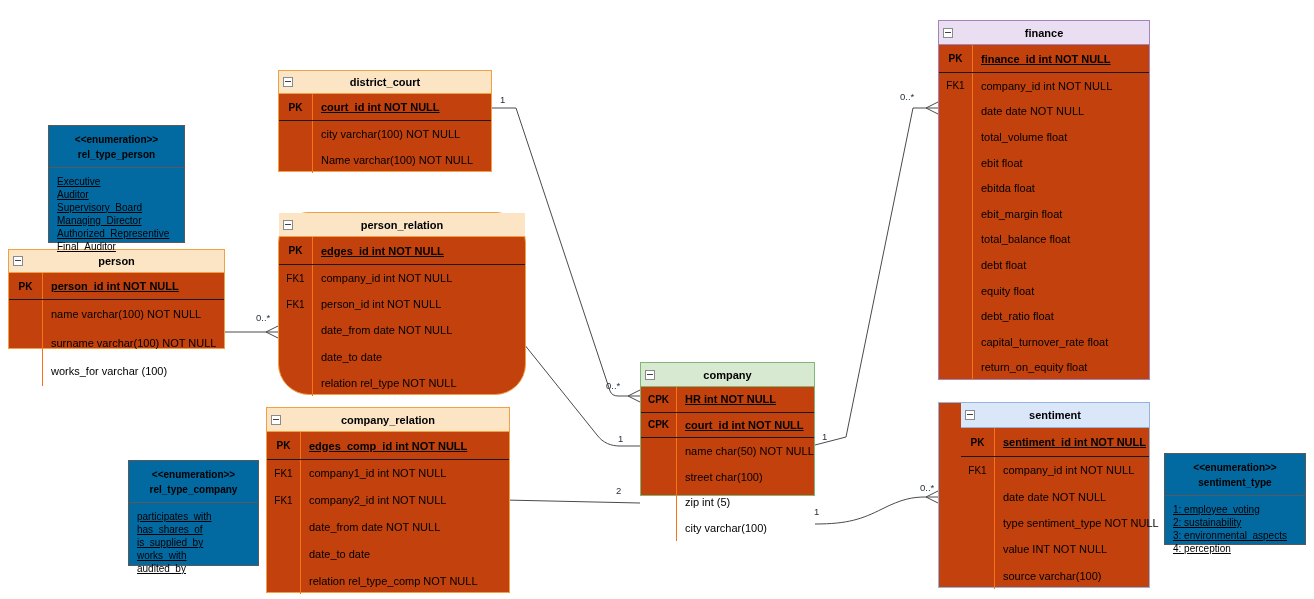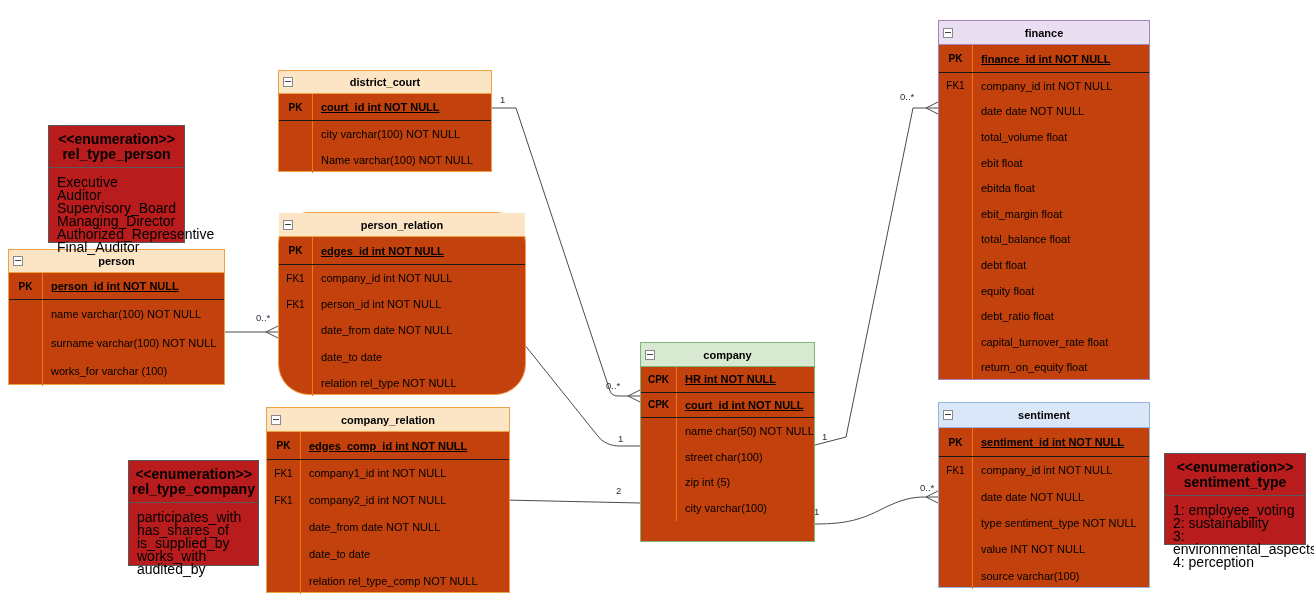--- a/index.html
+++ b/index.html
@@ -23,24 +23,24 @@
 
   .erow { display:flex; height:var(--rh,26px); align-items:center; }
   .erow.keyrow { height:var(--kh,28px); border-bottom:1px solid #1a1a1a; }
   .kcol { width:var(--kw,34px); flex:none; align-self:stretch; display:flex; align-items:center;
           justify-content:center; border-right:1px solid #f97316; font-weight:bold; font-size:10px; }
   .kcol.reg { font-weight:normal; }
   .fcol { padding-left:8px; white-space:nowrap; }
   .keyrow .fcol { font-weight:bold; text-decoration:underline; }
 
   
-  .enum { position:absolute; background:#b91c1c; border:1px solid #595959; font-size:14px; }
+  .enum { position:absolute; background:#0369a1; border:1px solid #595959; font-size:10px; }
   .enhead { text-align:center; font-weight:bold; padding:6px 2px 5px; line-height:15px;
             border-bottom:1px solid #595959; }
-  .envals { padding:8px 0 10px 8px; line-height:12.9px; }
+  .envals { padding:8px 0 10px 8px; line-height:12.9px;text-decoration:underline; }
 
   
   svg.overlay { position:absolute; left:0; top:0; }
   .rel { fill:none; stroke:#4a4a4a; stroke-width:1; }
   .card { font-family:"Liberation Sans", sans-serif; font-size:9.5px; fill:#24303f; }
 </style>
 </head>
 <body>
 
 <div class="canvas">
@@ -85,21 +85,21 @@
     <text class="card" x="618" y="442">1</text>
     <text class="card" x="494" y="494">0..*</text>
     <text class="card" x="616" y="494">2</text>
     <text class="card" x="822" y="440">1</text>
     <text class="card" x="900" y="100">0..*</text>
     <text class="card" x="1006" y="330">1</text>
     <text class="card" x="814" y="515">1</text>
     <text class="card" x="920" y="491">0..*</text>
   </svg>
 
-  <div class="entity e-orange" style="left:8px; top:249px; width:217px; height:136px; --hh:23px; --kh:27px; --rh:28.6px;">
+  <div class="entity e-orange" style="left:8px; top:249px; width:217px; height:100px; --hh:23px; --kh:27px; --rh:28.6px;">
     <div class="ehead">
       <span class="collapse"></span>
       <span class="etitle">person</span>
     </div>
     <div class="erow keyrow">
       <span class="kcol">PK</span>
       <span class="fcol">person_id int NOT NULL</span>
     </div>
     <div class="erow">
       <span class="kcol"></span>
@@ -189,21 +189,21 @@
     <div class="erow">
       <span class="kcol"></span>
       <span class="fcol">date_to date</span>
     </div>
     <div class="erow">
       <span class="kcol"></span>
       <span class="fcol">relation rel_type_comp NOT NULL</span>
     </div>
   </div>
 
-  <div class="entity e-green" style="left:640px; top:342px; width:175px; height:200px; --hh:24px; --kh:25.5px; --rh:25.7px; --kw:36px;">
+  <div class="entity e-green" style="left:640px; top:362px; width:175px; height:134px; --hh:24px; --kh:25.5px; --rh:25.7px; --kw:36px;">
     <div class="ehead">
       <span class="collapse"></span>
       <span class="etitle">company</span>
     </div>
     <div class="erow keyrow">
       <span class="kcol">CPK</span>
       <span class="fcol">HR int NOT NULL</span>
     </div>
     <div class="erow keyrow">
       <span class="kcol">CPK</span>
@@ -279,21 +279,21 @@
     <div class="erow">
       <span class="kcol"></span>
       <span class="fcol">capital_turnover_rate float</span>
     </div>
     <div class="erow">
       <span class="kcol"></span>
       <span class="fcol">return_on_equity float</span>
     </div>
   </div>
 
-  <div class="entity e-blue" style="left:938px; top:402px; width:212px; height:186px; --hh:25px; --kh:29px; --rh:26.4px;">
+  <div class="entity e-blue" style="left:938px; top:402px; width:212px; height:186px;padding-left:22px; --hh:25px; --kh:29px; --rh:26.4px;">
     <div class="ehead">
       <span class="collapse"></span>
       <span class="etitle">sentiment</span>
     </div>
     <div class="erow keyrow">
       <span class="kcol">PK</span>
       <span class="fcol">sentiment_id int NOT NULL</span>
     </div>
     <div class="erow">
       <span class="kcol reg">FK1</span>

